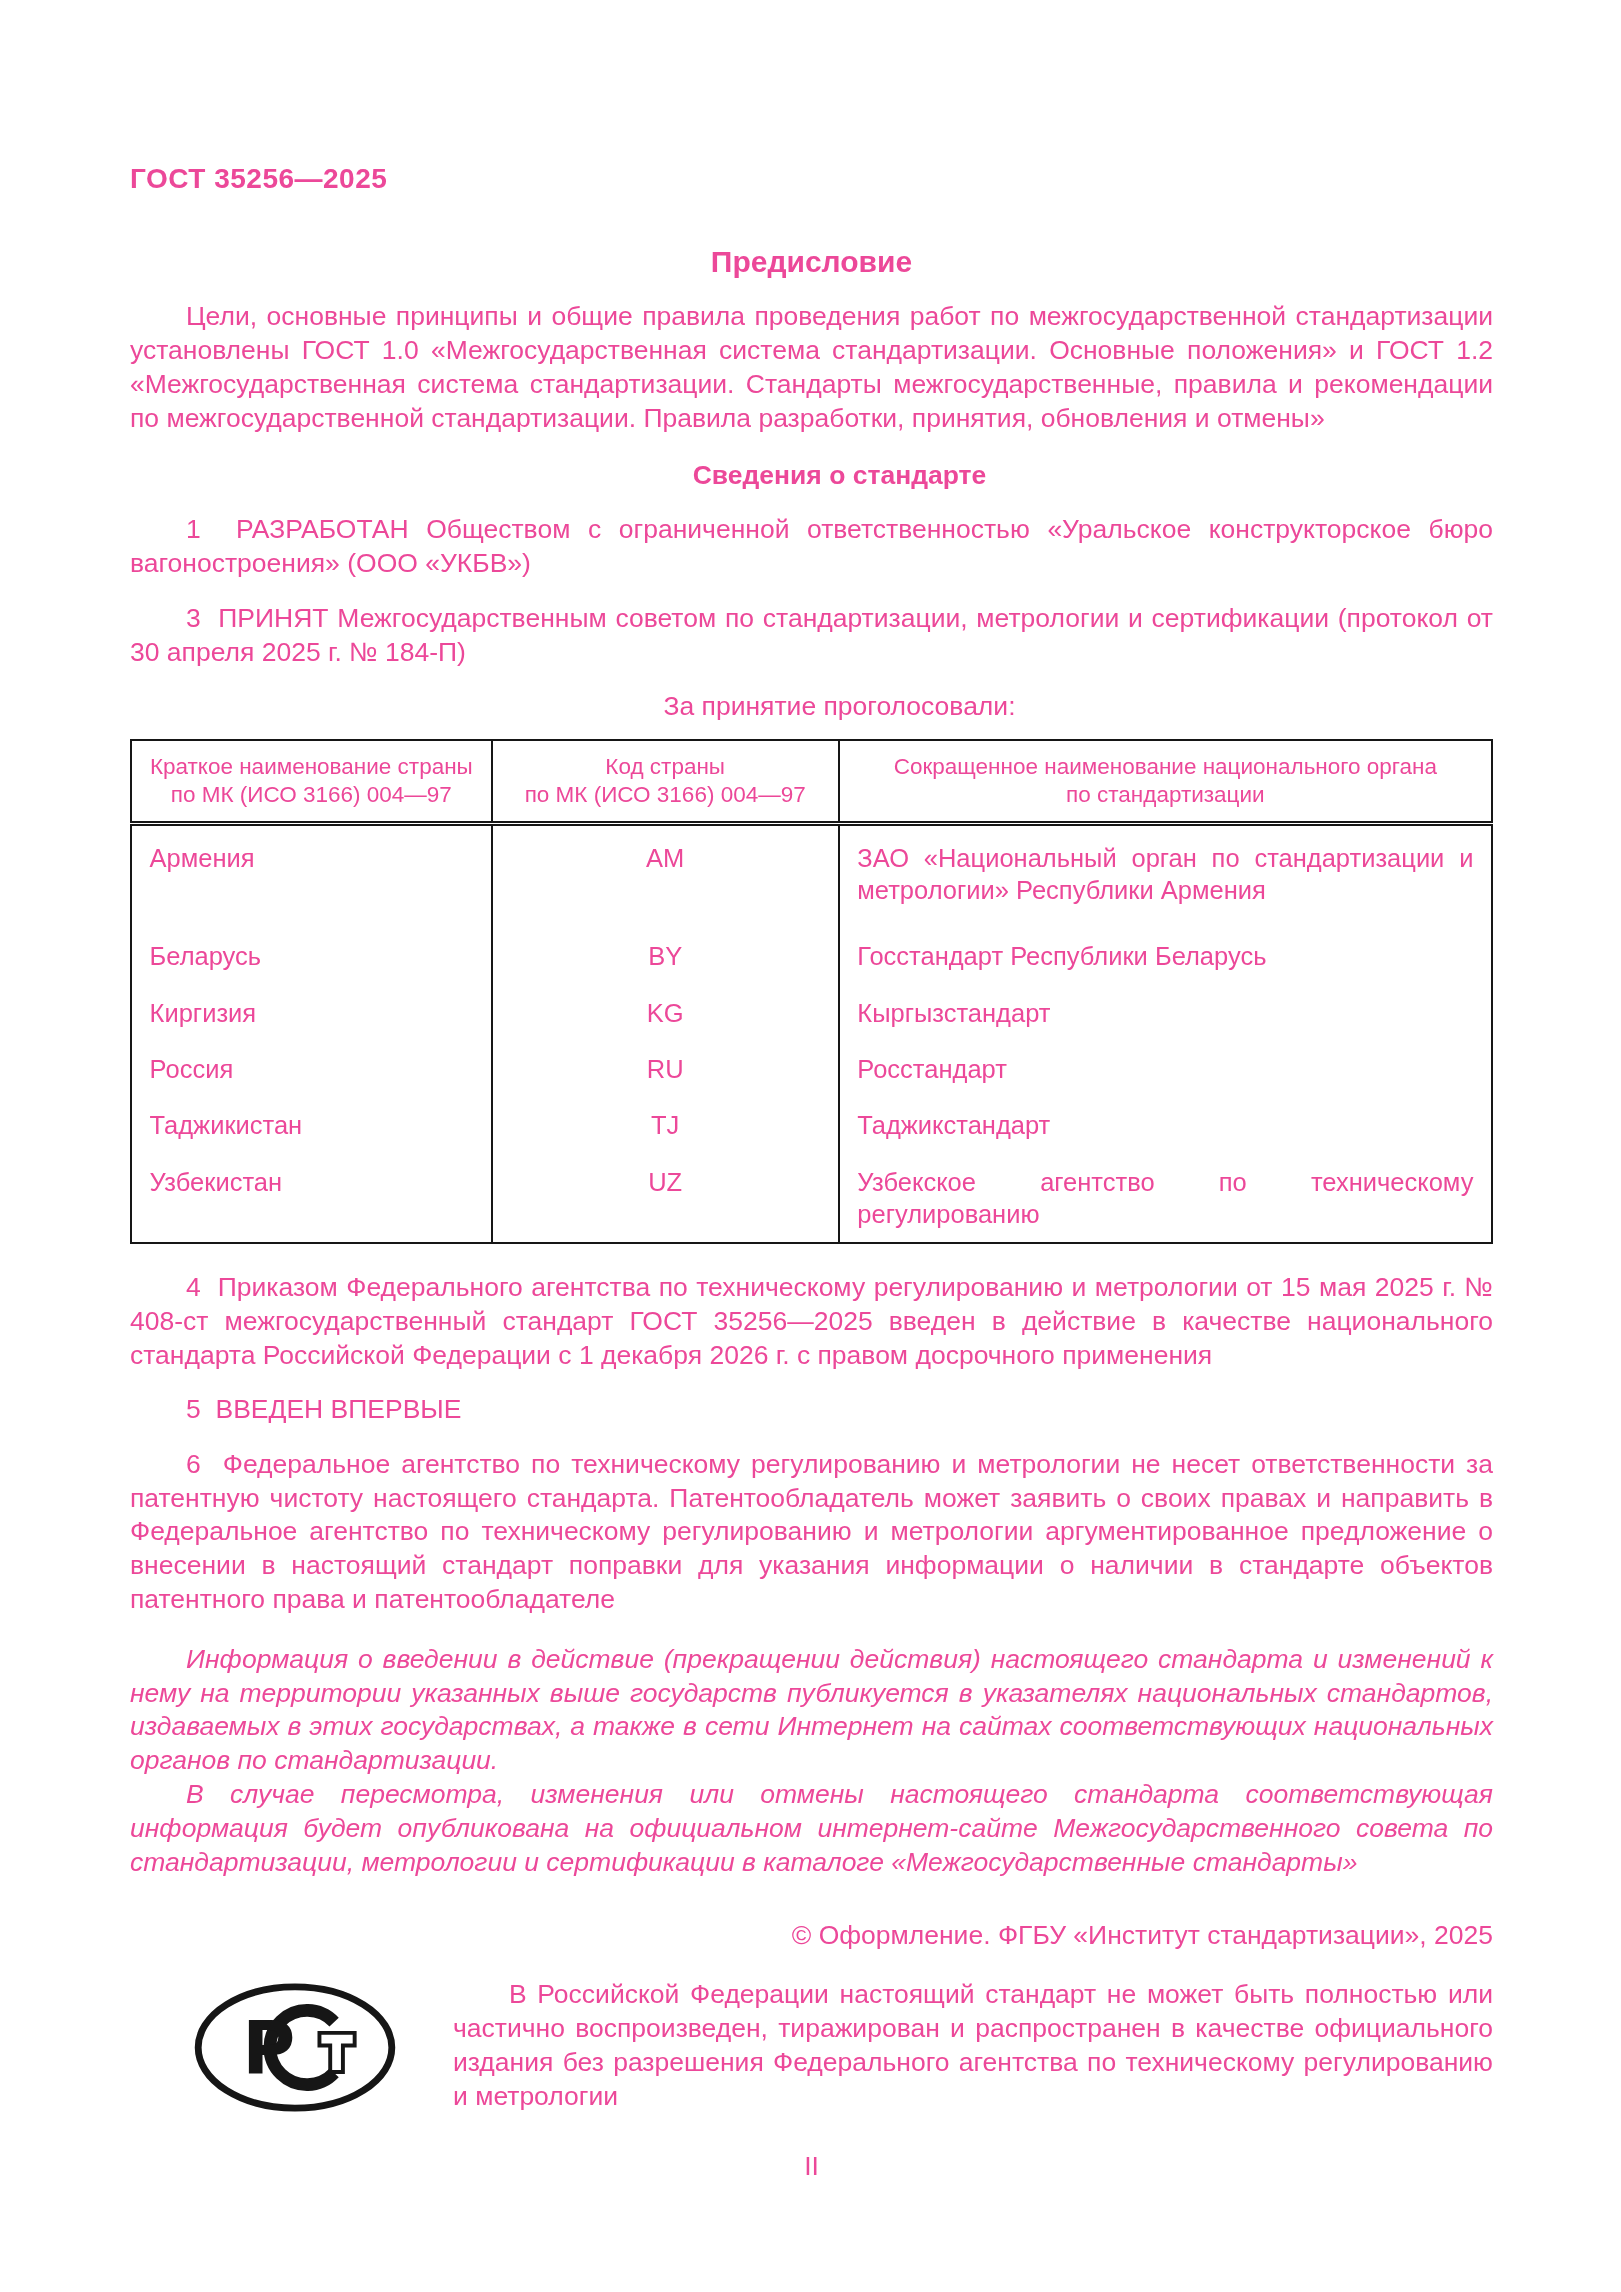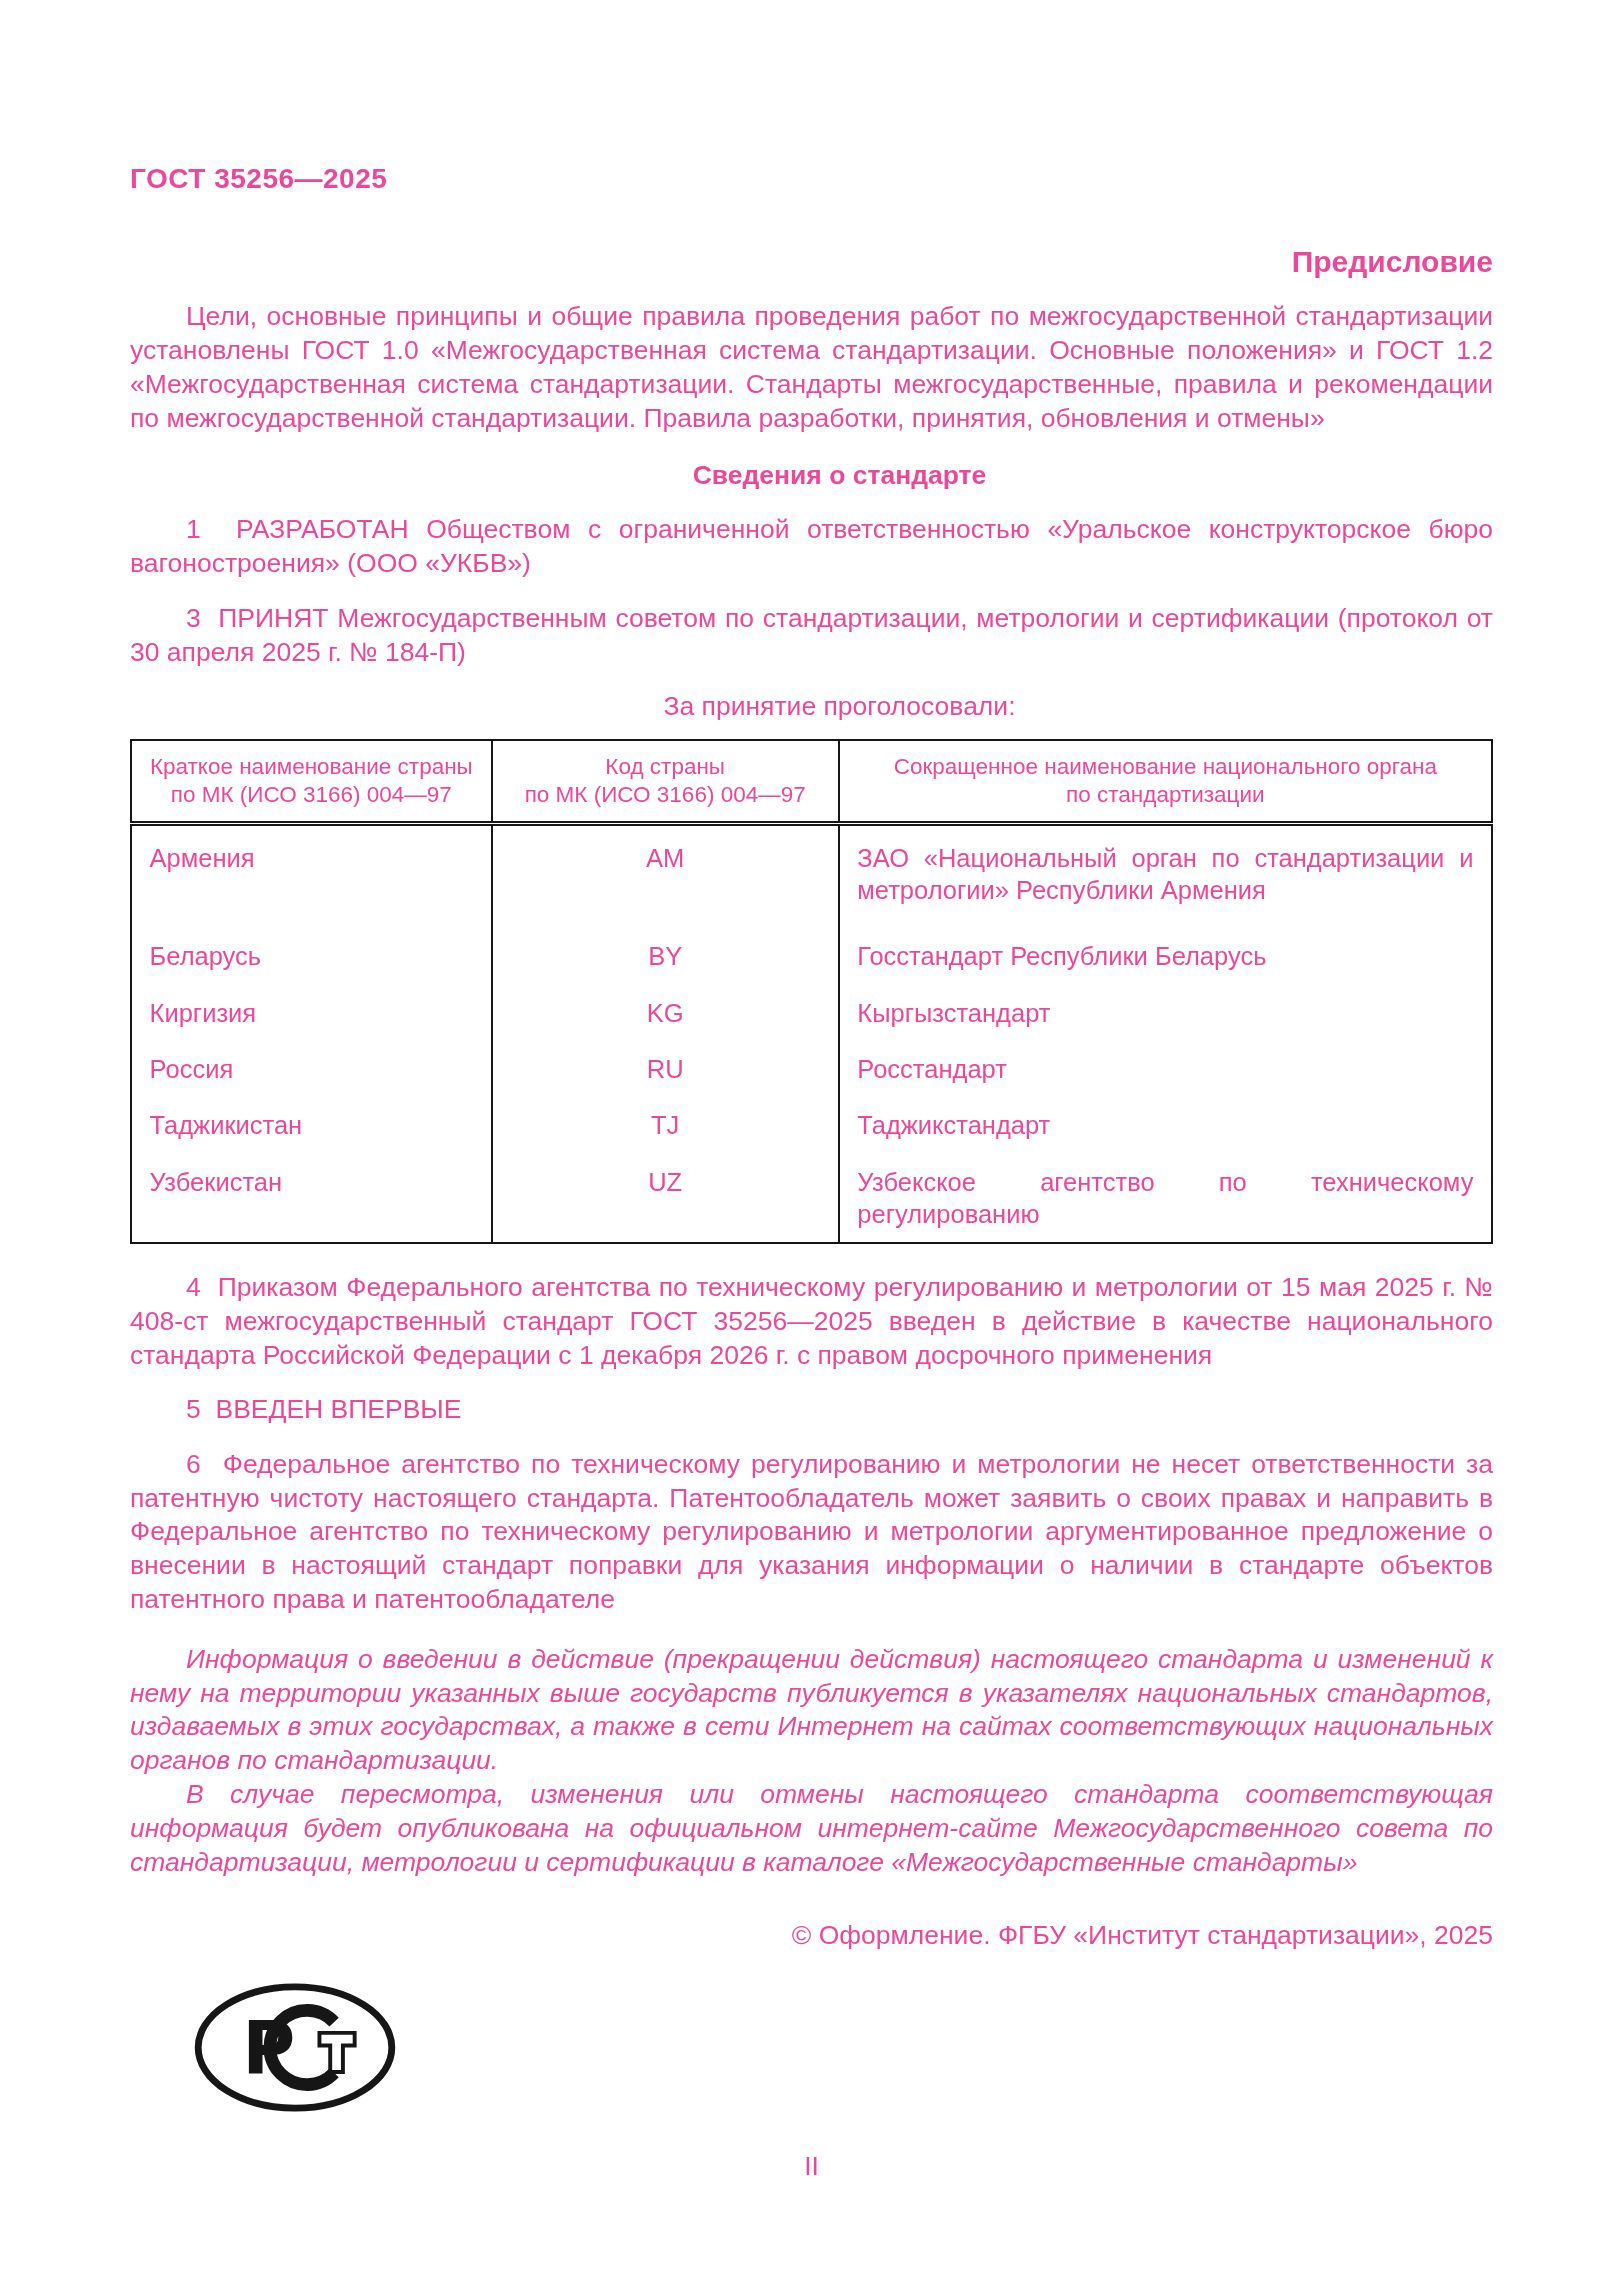--- a/index.html
+++ b/index.html
@@ -11,21 +11,21 @@
     margin: 8px auto;
     background: #ffffff;
     color: #ec4899;
     font-family: "Liberation Sans", "DejaVu Sans", sans-serif;
     font-size: 26.5px;
     line-height: 1.28;
     padding: 153px 128px 39px 130px;
     overflow: hidden;
   }
   .doc-number { font-weight: 700; font-size: 28px; letter-spacing: 0.5px; }
-  .title { text-align: right; font-weight: 700; font-size: 30px; margin: 46px 0 0; }
+  .title { text-align: center; font-weight: 700; font-size: 30px; margin: 46px 0 0; }
   p { margin: 0; text-align: justify; text-indent: 56px; white-space: pre-wrap; }
   .intro { margin-top: 18.6px; }
   .info-heading { margin-top: 23.5px; font-weight: 700; text-align: center; }
   .std-item { margin-top: 20.6px; }
   .vote-lead { margin-top: 20.6px; text-align: center; }
 
   table.vote {
     width: 100%;
     border-collapse: collapse;
     border: 2.9px solid #161616;
@@ -141,18 +141,19 @@
 
   <div class="bottom">
     <div class="logo-wrap">
       <svg width="208" height="133" viewBox="0 0 212 136" xmlns="http://www.w3.org/2000/svg" aria-hidden="true" style="font-size:27px">
         <ellipse cx="106" cy="67" rx="99" ry="62" fill="none" stroke="#161616" stroke-width="7"></ellipse>
         <path d="M 146 41 A 38 38 0 1 0 146 93" fill="none" stroke="#161616" stroke-width="13"></path>
         <text x="52" y="94" font-family="DejaVu Sans, sans-serif" font-weight="bold" font-size="74" fill="#161616">Р</text>
         <path d="M131 52 h36 v13 h-12 v27 h-13 V65 h-11 z" fill="#ffffff" stroke="#161616" stroke-width="4"></path>
       </svg>
     </div>
+    <p class="notice">В Российской Федерации настоящий стандарт не может быть полностью или частично воспроизведен, тиражирован и распространен в качестве официального издания без разрешения Федерального агентства по техническому регулированию и метрологии</p>
   </div>
 
   <div class="page-num">II</div>
 
 </div>
 
 
 </body></html>

